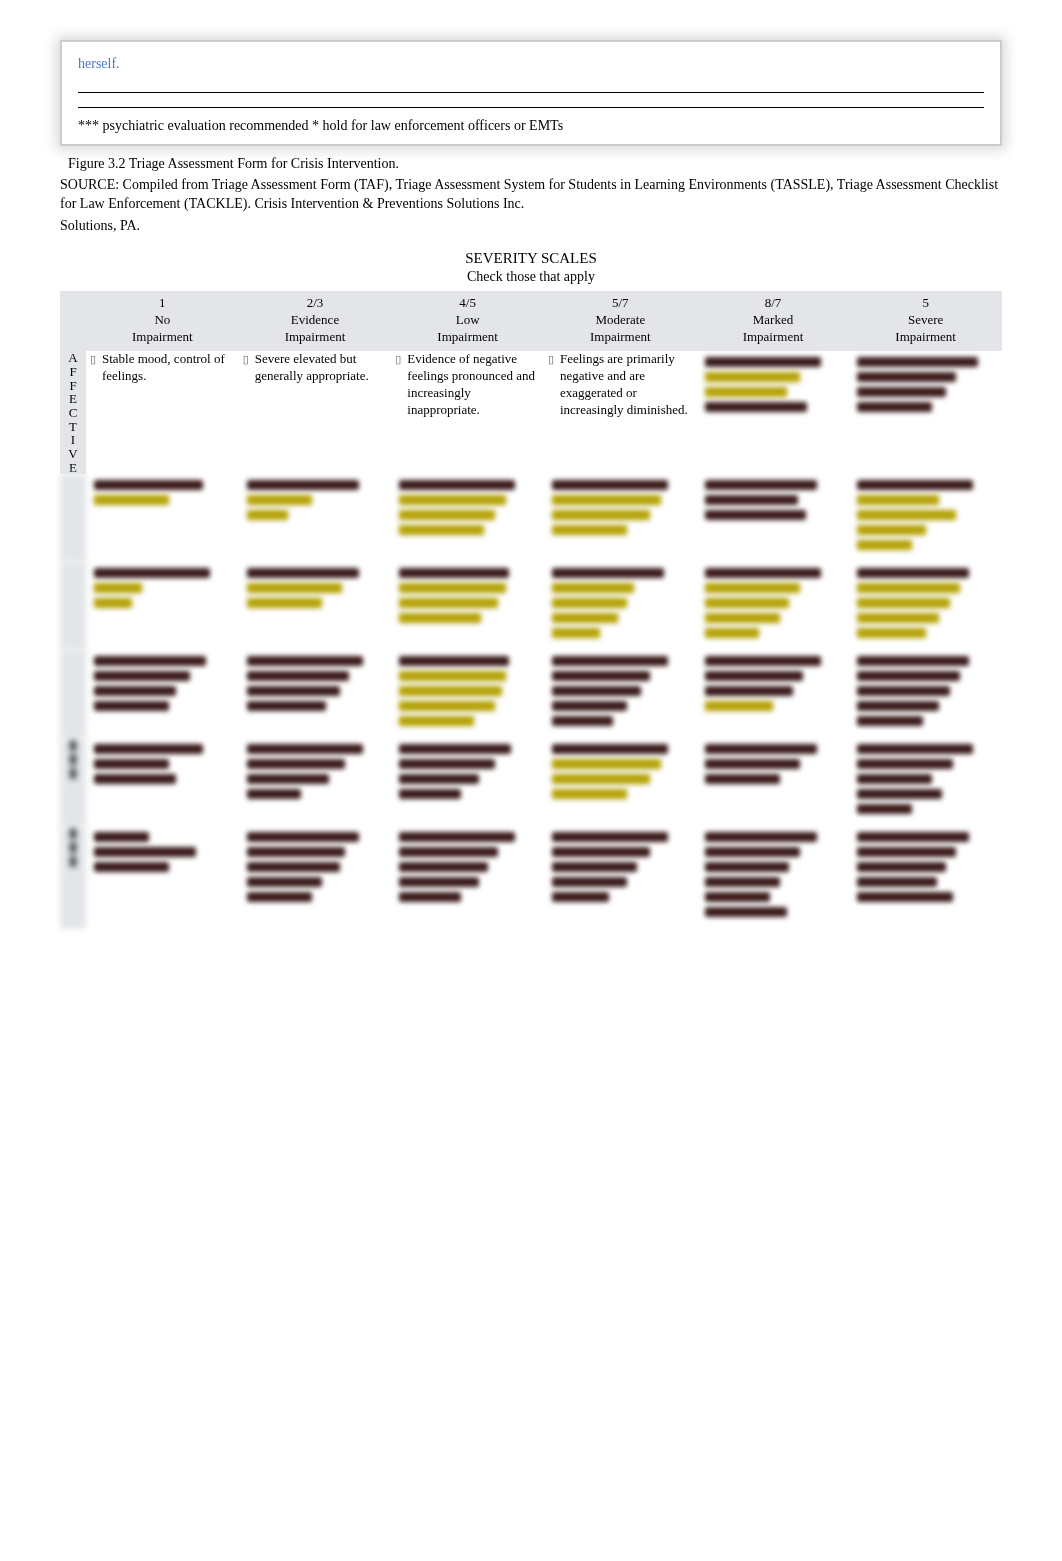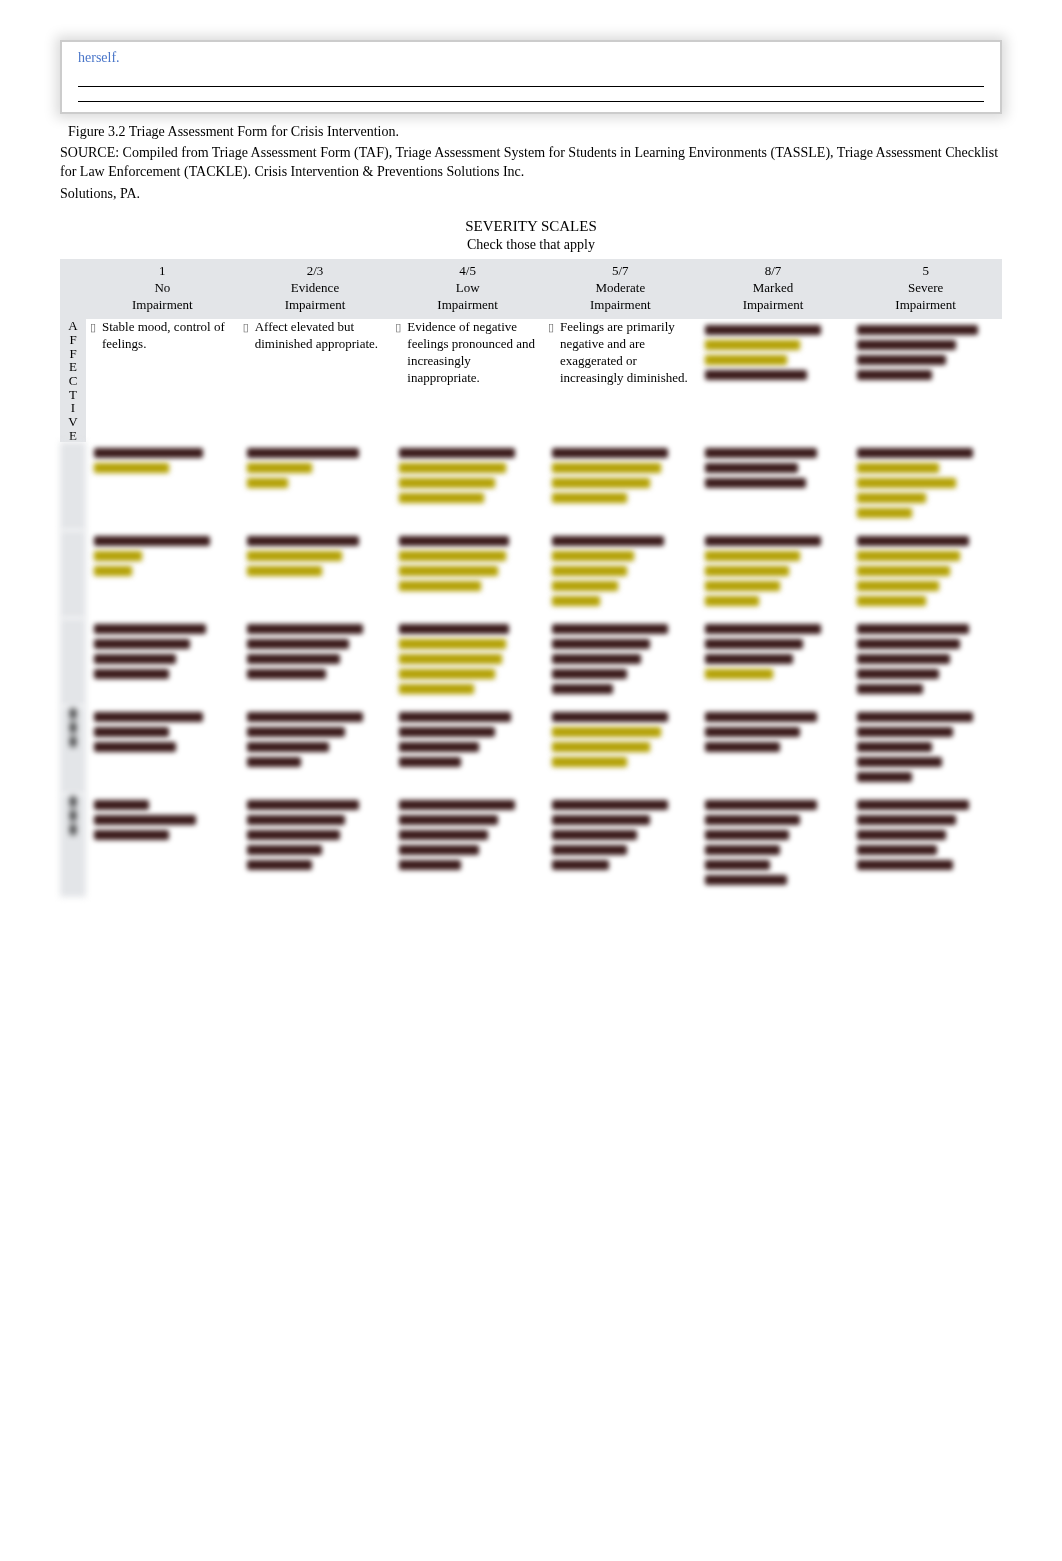--- a/index.html
+++ b/index.html
@@ -8,21 +8,21 @@
     color: #000;
     background: #fff;
     margin: 0;
     padding: 40px 60px;
     width: 1062px;
     box-sizing: border-box;
   }
   .top-box {
     border: 2px solid #ccc;
     box-shadow: 0 0 12px 4px rgba(0,0,0,0.15);
-    padding: 8px 16px 10px 16px;
+    padding: 14px 16px 10px 16px;
     margin-bottom: 10px;
     position: relative;
   }
   .top-box .herself {
     color: #4a76c9;
     font-size: 14px;
     margin-bottom: 6px;
   }
   .top-box .rule {
     border-bottom: 1px solid #000;
@@ -140,20 +140,21 @@
   }
   .col-narrow { width: 26px; }
 </style>
 </head>
 <body>
 
 <div class="top-box">
   <div class="herself">herself.</div>
   <div class="rule"></div>
   <div class="rule"></div>
+  <div class="footnote">*** psychiatric evaluation recommended * hold for law enforcement officers or EMTs</div>
 </div>
 
 <div class="figcap">Figure 3.2  Triage Assessment Form for Crisis Intervention.</div>
 <div class="source">SOURCE: Compiled from Triage Assessment Form (TAF), Triage Assessment System for Students in Learning Environments (TASSLE), Triage Assessment Checklist for Law Enforcement (TACKLE). Crisis Intervention &amp; Preventions Solutions Inc.</div>
 <div class="loc">Solutions, PA.</div>
 
 <div class="sev-title">SEVERITY SCALES</div>
 <div class="sev-sub">Check those that apply</div>
 
 <div class="grid-wrap">
@@ -210,21 +211,21 @@
       </td>
       <td class="cell">
         <div class="bullet-row">
           <span class="mark">▯</span>
           <span class="txt">Stable mood, control of feelings.</span>
         </div>
       </td>
       <td class="cell">
         <div class="bullet-row">
           <span class="mark">▯</span>
-          <span class="txt">Affect elevated but diminished appropriate.</span>
+          <span class="txt">Severe elevated but generally appropriate.</span>
         </div>
       </td>
       <td class="cell">
         <div class="bullet-row">
           <span class="mark">▯</span>
           <span class="txt">Evidence of negative feelings pronounced and increasingly inappropriate.</span>
         </div>
       </td>
       <td class="cell">
         <div class="bullet-row">

